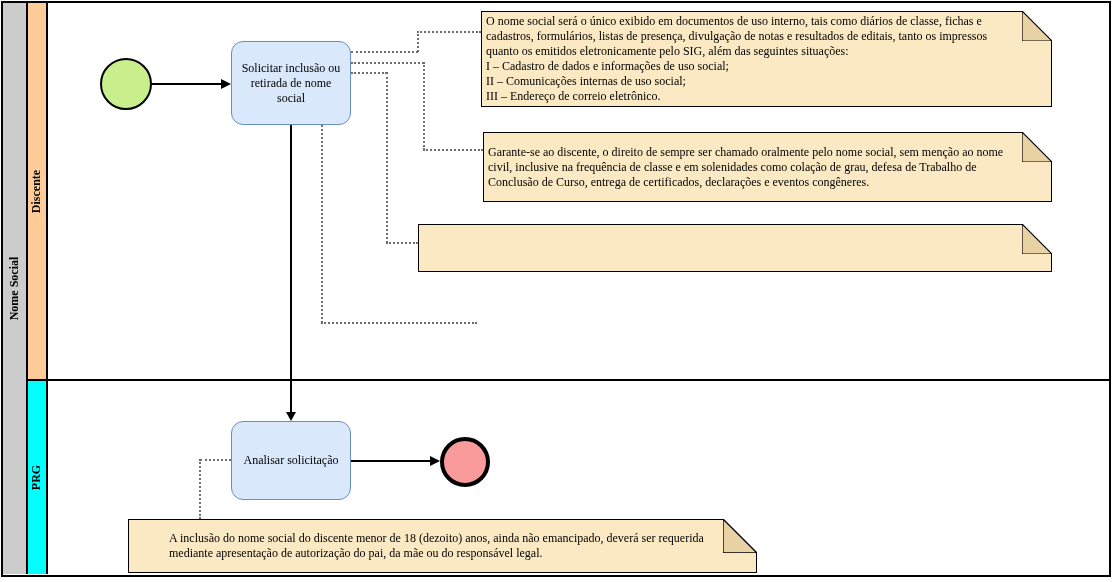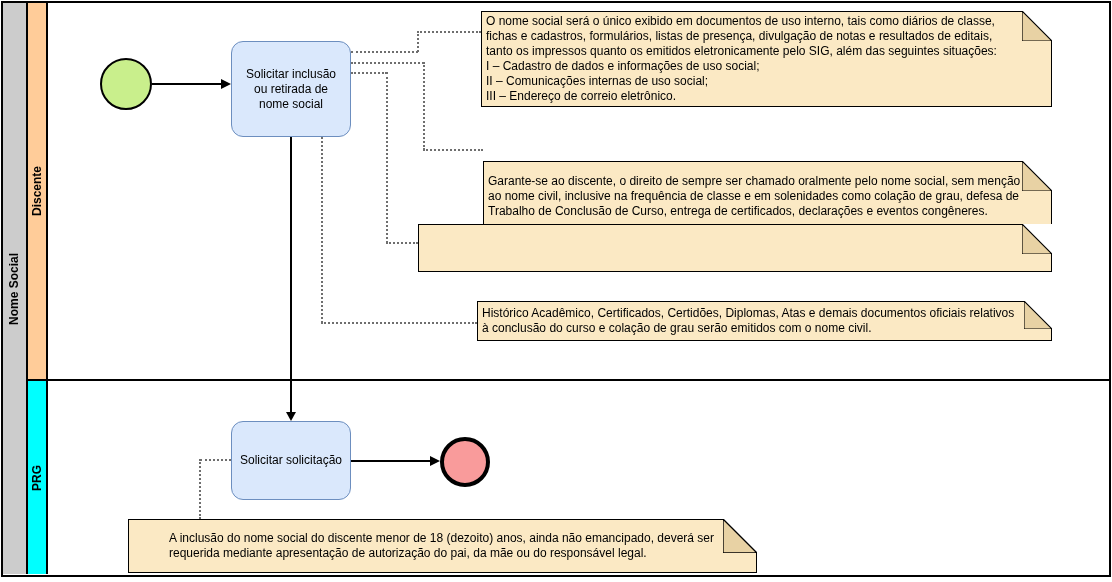--- a/index.html
+++ b/index.html
@@ -1,57 +1,57 @@
 <!DOCTYPE html>
 <html style="--pool-strip: #CCCCCC; --lane-discente: #FFCC99; --lane-prg: #00FFFF; --task-fill: #DAE8FC; --task-border: #6C8EBF; --start-fill: #C9EF8C; --end-fill: #F99B9B; --note-fill: #FBE9C4; --note-fold: #E8D2A4;"><head>
 <meta charset="utf-8">
 <style>
   html,body{margin:0;padding:0;background:#fff;}
   #canvas{
     position:relative;width:1112px;height:582px;background:#fff;overflow:hidden;
     font-family:"Liberation Sans","DejaVu Sans",sans-serif;color:#000;
   }
-  .abs{position:absolute;}
+  .abs{position:absolute;font-family:Liberation Serif, serif;}
   
   #pool-frame{left:1px;top:1px;width:1106px;height:572px;border:2px solid #000;background:#fff;}
   #pool-strip{left:3px;top:3px;width:23px;height:571px;background:var(--pool-strip);border-right:2px solid #000;display:flex;align-items:center;justify-content:center;}
   .lane-strip{left:28px;width:18px;border-right:2px solid #000;display:flex;align-items:center;justify-content:center;}
   #lane-strip-discente{top:3px;height:376px;background:var(--lane-discente);}
   #lane-strip-prg{top:381px;height:193px;background:var(--lane-prg);}
   #lane-divider{left:28px;top:379px;width:1082px;height:0;border-top:2px solid #000;}
   .vlabel{transform:rotate(-90deg);white-space:nowrap;font-size:12px;font-weight:bold;}
   
   .event{border-radius:50%;}
   #start-event{left:100px;top:58px;width:52px;height:52px;background:var(--start-fill);border:2px solid #000;box-sizing:border-box;}
   #end-event{left:440px;top:437px;width:50px;height:50px;background:var(--end-fill);border:4px solid #000;box-sizing:border-box;}
   
   .task{
     background:var(--task-fill);border:1.5px solid var(--task-border);border-radius:12px;
     box-sizing:border-box;display:flex;align-items:center;justify-content:center;
     text-align:center;font-size:12px;line-height:15px;padding:2px 6px;
   }
-  #task-1{left:231px;top:41px;width:120px;height:96px;}
+  #task-1{left:231px;top:41px;width:120px;height:84px;}
   #task-2{left:231px;top:421px;width:120px;height:79px;}
   
   .flow-h{border-top:2px solid #000;height:0;}
   .flow-v{border-left:2px solid #000;width:0;}
   .arrow-right{width:0;height:0;border-top:5px solid transparent;border-bottom:5px solid transparent;border-left:10px solid #000;}
   .arrow-down{width:0;height:0;border-left:5px solid transparent;border-right:5px solid transparent;border-top:9px solid #000;}
   
   .dot-h{border-top:2px dotted #6e6e6e;height:0;}
   .dot-v{border-left:2px dotted #6e6e6e;width:0;}
   
   .note{
     background:var(--note-fill);border:1px solid #000;box-sizing:border-box;
     display:flex;align-items:center;font-size:12px;line-height:15px;
     padding:2px 30px 2px 4px;white-space:pre-line;
   }
   .note-fold{position:absolute;top:-1px;right:-1px;width:30px;height:30px;}
   #note-1{left:481px;top:11px;width:571px;height:96px;}
-  #note-2{left:483px;top:132px;width:569px;height:70px;margin-top:29px;}
+  #note-2{left:483px;top:132px;width:569px;height:70px;}
   #note-3{left:418px;top:224px;width:634px;height:48px;}
   #note-4{left:477px;top:301px;width:575px;height:40px;}
   #note-5{left:128px;top:519px;width:629px;height:54px;padding-left:40px;}
 </style>
 </head>
 <body>
 
 <div id="canvas">
 
   <div class="abs" id="pool-frame"></div>
@@ -93,21 +93,21 @@
   <div class="abs flow-h" style="left:351px;top:460px;width:80px;"></div>
   <div class="abs arrow-right" style="left:430px;top:456px;"></div>
 
   <div class="abs event" id="start-event"></div>
   <div class="abs event" id="end-event"></div>
 
   <div class="abs task" id="task-1">
     <span>Solicitar inclusão ou retirada de nome social</span>
   </div>
   <div class="abs task" id="task-2">
-    <span>Solicitar solicitação</span>
+    <span>Analisar solicitação</span>
   </div>
 
   <div class="abs note" id="note-1">
     <span>O nome social será o único exibido em documentos de uso interno, tais como diários de classe, fichas e cadastros, formulários, listas de presença, divulgação de notas e resultados de editais, tanto os impressos quanto os emitidos eletronicamente pelo SIG, além das seguintes situações:
 I – Cadastro de dados e informações de uso social;
 II – Comunicações internas de uso social;
 III – Endereço de correio eletrônico.</span>
     <svg class="note-fold" viewBox="0 0 30 30">
       <polygon points="0,0 30,0 30,30" fill="#ffffff"></polygon>
       <polygon points="0,0 30,30 0,30" fill="#E8D2A4" stroke="#000" stroke-width="1.2" class="fold-flap"></polygon>
@@ -119,27 +119,20 @@
       <polygon points="0,0 30,0 30,30" fill="#ffffff"></polygon>
       <polygon points="0,0 30,30 0,30" fill="#E8D2A4" stroke="#000" stroke-width="1.2" class="fold-flap"></polygon>
     </svg>
   </div>
   <div class="abs note" id="note-3">
     <svg class="note-fold" viewBox="0 0 30 30">
       <polygon points="0,0 30,0 30,30" fill="#ffffff"></polygon>
       <polygon points="0,0 30,30 0,30" fill="#E8D2A4" stroke="#000" stroke-width="1.2" class="fold-flap"></polygon>
     </svg>
   </div>
-  <div class="abs note" id="note-4">
-    <span>Histórico Acadêmico, Certificados, Certidões, Diplomas, Atas e demais documentos oficiais relativos à conclusão do curso e colação de grau serão emitidos com o nome civil.</span>
-    <svg class="note-fold" viewBox="0 0 30 30" style="width:28px;height:28px;">
-      <polygon points="0,0 30,0 30,30" fill="#ffffff"></polygon>
-      <polygon points="0,0 30,30 0,30" fill="#E8D2A4" stroke="#000" stroke-width="1.2" class="fold-flap"></polygon>
-    </svg>
-  </div>
   <div class="abs note" id="note-5">
     <span>A inclusão do nome social do discente menor de 18 (dezoito) anos, ainda não emancipado, deverá ser requerida mediante apresentação de autorização do pai, da mãe ou do responsável legal.</span>
     <svg class="note-fold" viewBox="0 0 30 30" style="width:34px;height:34px;">
       <polygon points="0,0 30,0 30,30" fill="#ffffff"></polygon>
       <polygon points="0,0 30,30 0,30" fill="#E8D2A4" stroke="#000" stroke-width="1.2" class="fold-flap"></polygon>
     </svg>
   </div>
 
 </div>
 

